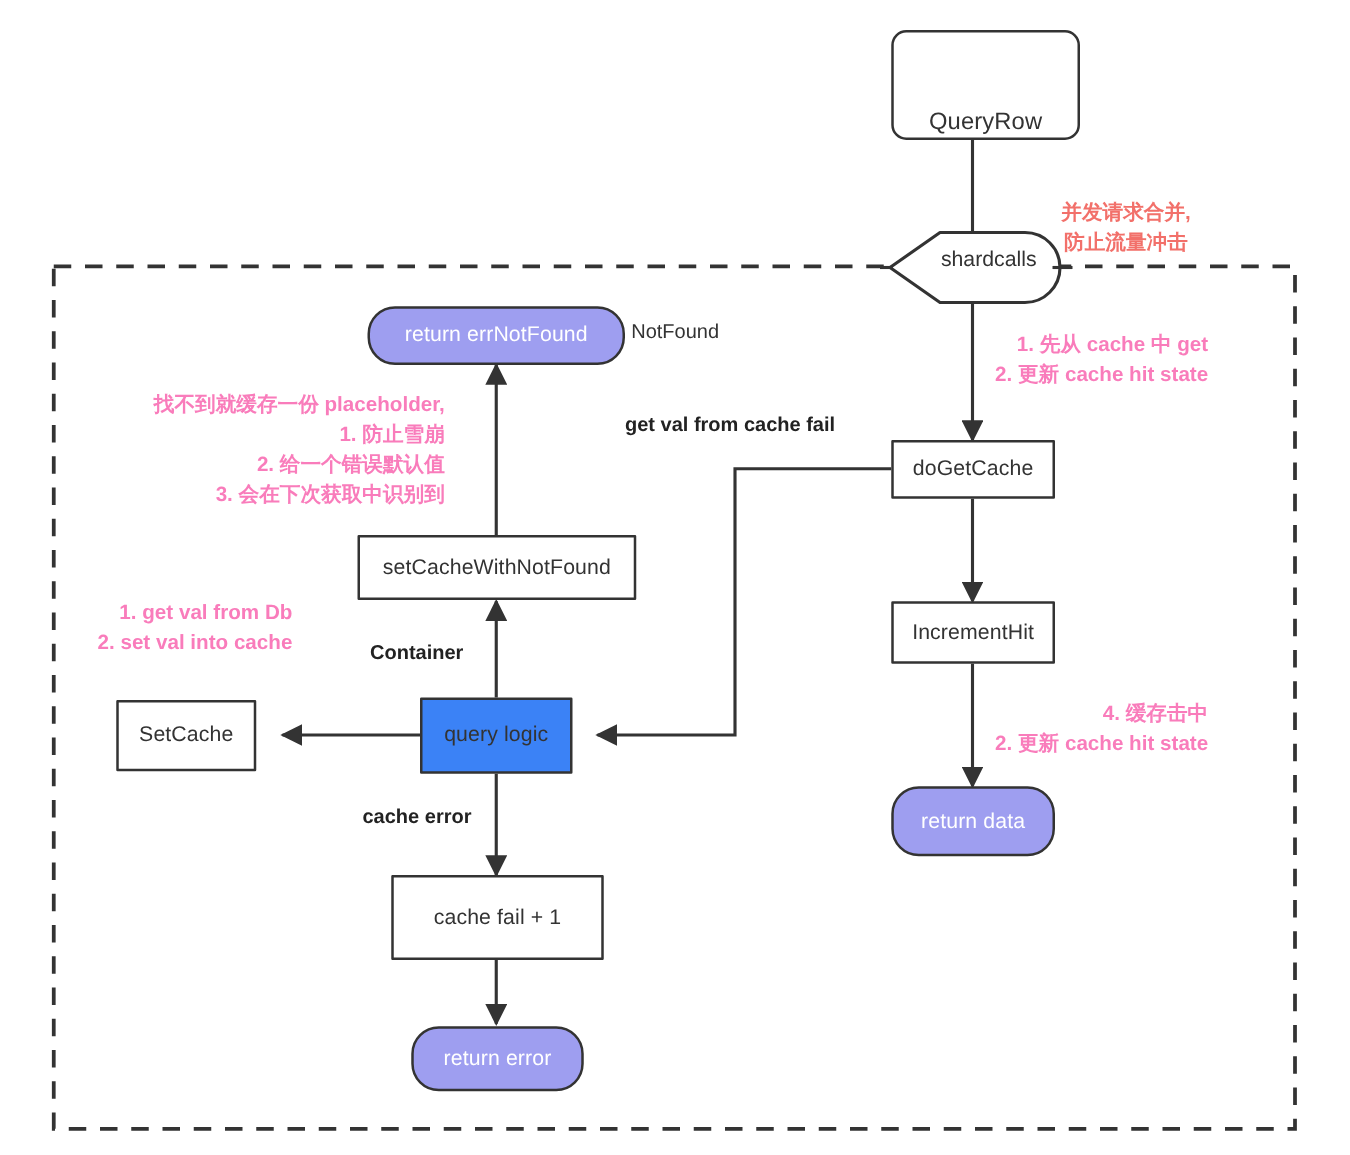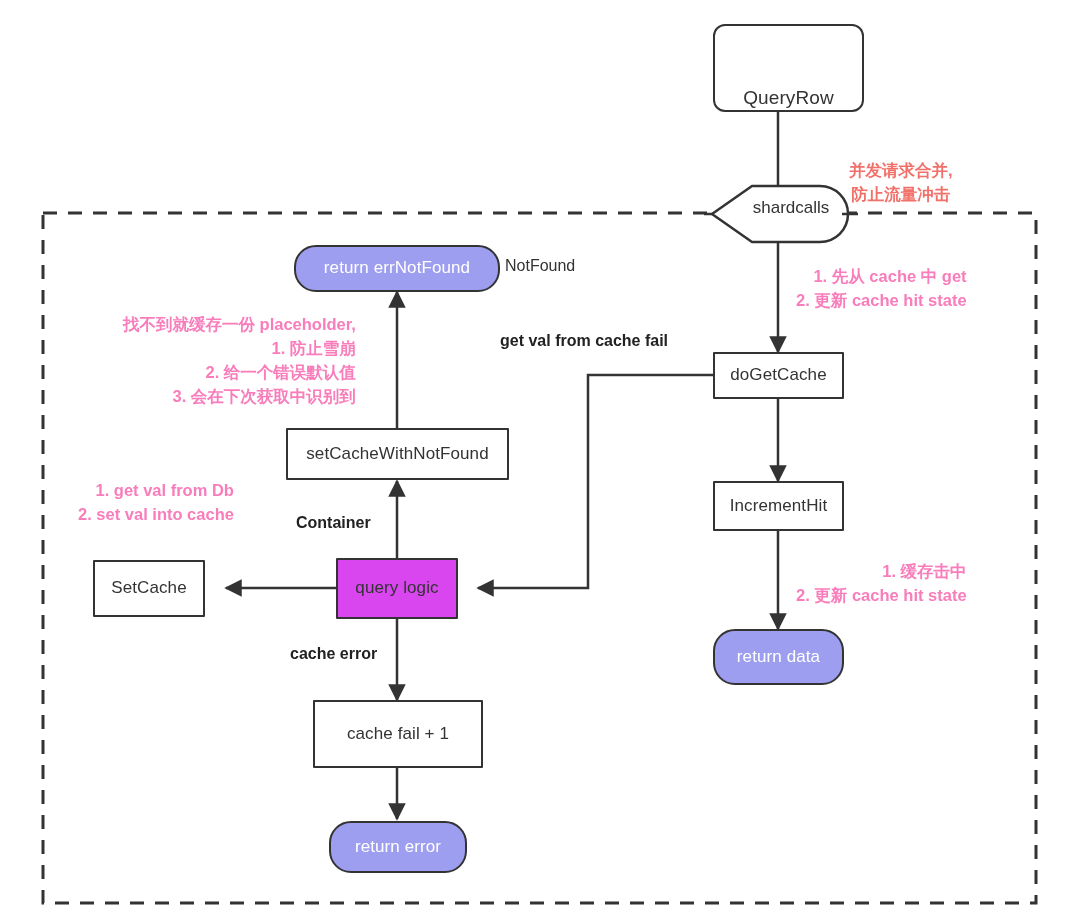--- a/index.html
+++ b/index.html
@@ -42,21 +42,21 @@
   .node.rect { border-radius: 1px; }
   .node.rounded {
     border-radius: 12px;
   }
   .node.pill {
     border-radius: 22px;
     color: #ffffff;
     font-weight: 500;
   }
   .node.green {
-    background: #d946ef;
+    background: #3b82f6;
   }
   .node.purple {
     background: #9E9EF0;
     border-color: #333333;
   }
   .edge-label {
     position: absolute;
     font-size: 16px;
     font-weight: bold;
     color: #222222;
@@ -177,21 +177,21 @@
   <div class="edge-label" style="left:296px; top:514px;">Container</div>
 
   <div class="edge-label" style="left:290px; top:645px;">cache error</div>
 
   <div class="anno red" style="left:849px; top:159px;">并发请求合并,
 防止流量冲击</div>
 
   <div class="anno pink" style="left:796px; top:265px;">1. 先从 cache 中 get
 2. 更新 cache hit state</div>
 
-  <div class="anno pink" style="left:796px; top:560px;">1. 缓存击中
+  <div class="anno pink" style="left:796px; top:560px;">4. 缓存击中
 2. 更新 cache hit state</div>
 
   <div class="anno pink" style="left:123px; top:313px;">找不到就缓存一份 placeholder,
 1. 防止雪崩
 2. 给一个错误默认值
 3. 会在下次获取中识别到</div>
 
   <div class="anno pink" style="left:78px; top:479px;">1. get val from Db
 2. set val into cache</div>
 

